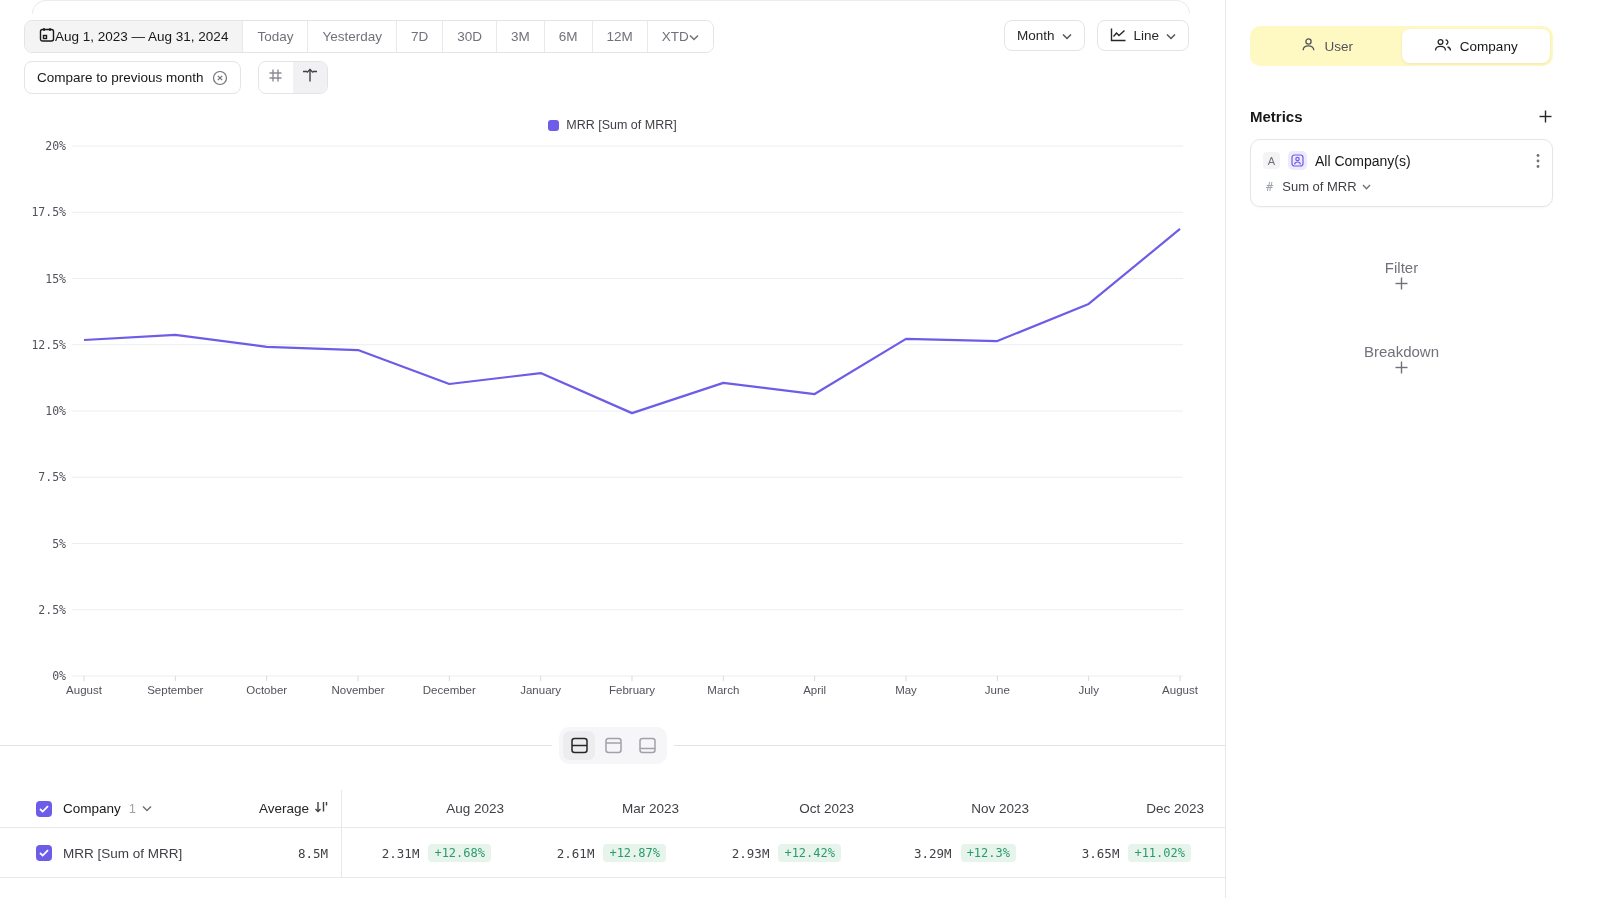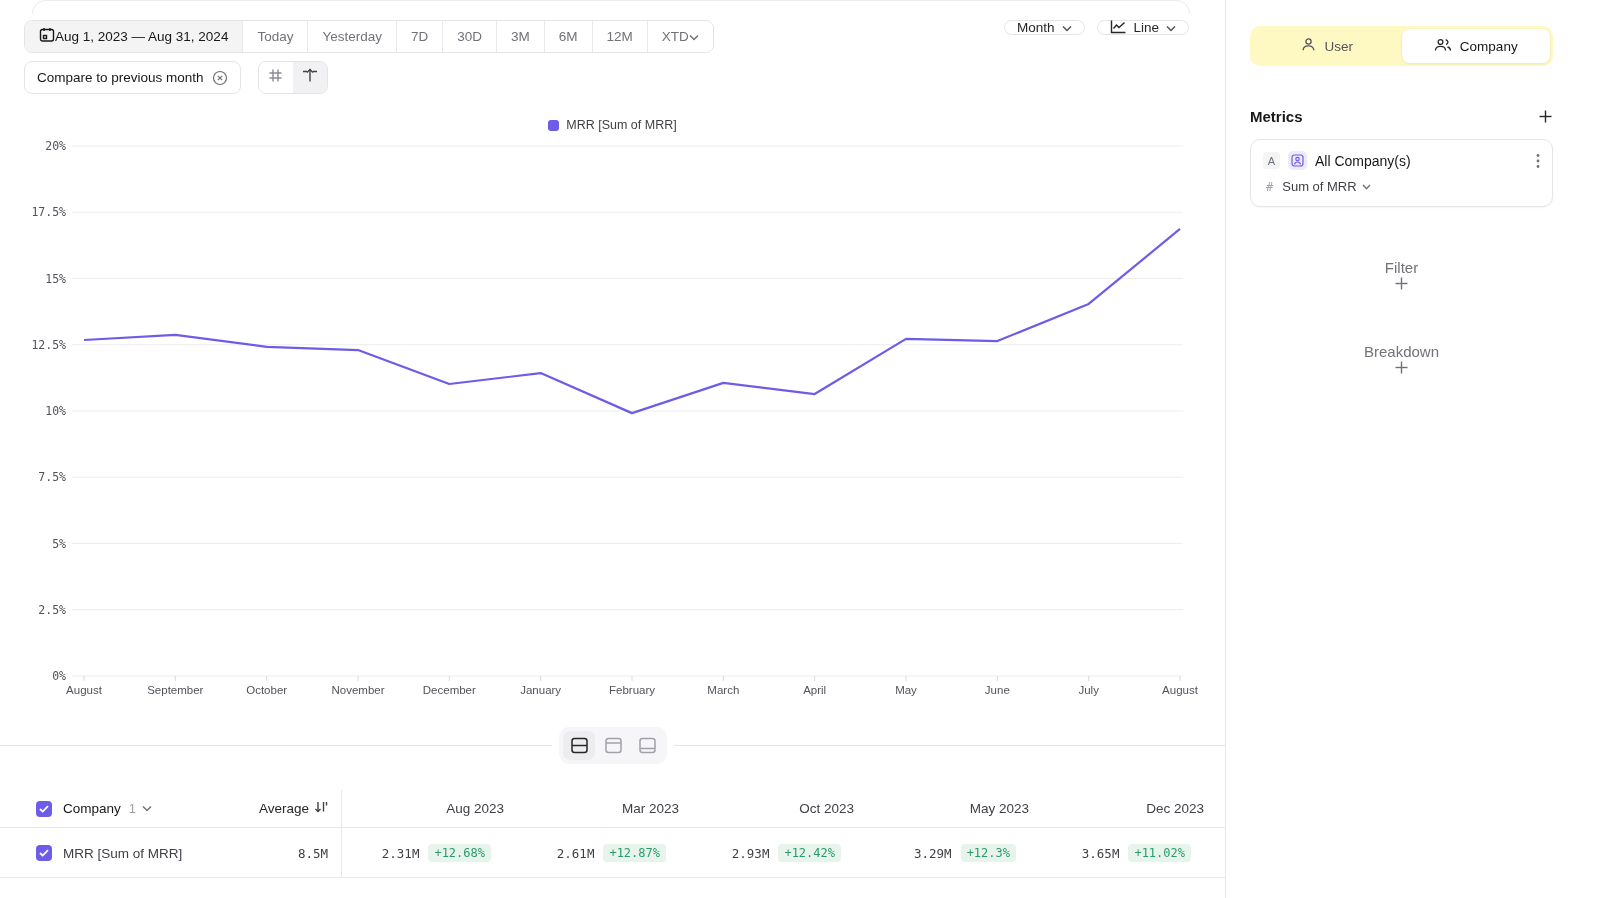--- a/index.html
+++ b/index.html
@@ -10,21 +10,21 @@
   .top-edge { position:absolute; left:32px; top:0; width:1158px; height:14px;
     border:1px solid #ececee; border-bottom:none; border-radius:14px 14px 0 0; }
 
   
   .toolbar1 { position:absolute; left:24px; top:20px; display:flex; align-items:center; }
   .seg-group { display:flex; align-items:stretch; border:1px solid #e4e4e7; border-radius:8px; overflow:hidden; height:33px; background:#fff; }
   .seg { display:flex; align-items:center; padding:0 14px; font-size:13.5px; color:#71717a; background:#fff; border-right:1px solid #e9e9ec; cursor:pointer; white-space:nowrap; }
   .seg:last-child { border-right:none; }
   .seg.date { background:#f4f4f5; color:#18181b; font-weight:500; }
   .right-controls { position:absolute; top:20px; left:1004px; display:flex; gap:12px; }
-  .btn { display:flex; align-items:center; gap:7px; height:15px; padding:0 12px; border:1px solid #e4e4e7; border-radius:8px; background:#fff; font-size:13.5px; color:#27272a; font-weight:500; cursor:pointer; }
+  .btn { display:flex; align-items:center; gap:7px; height:31px; padding:0 12px; border:1px solid #e4e4e7; border-radius:8px; background:#fff; font-size:13.5px; color:#27272a; font-weight:500; cursor:pointer; }
   .toolbar2 { position:absolute; left:24px; top:61px; display:flex; gap:17px; align-items:center; }
   .chip { display:flex; align-items:center; gap:8px; height:33px; padding:0 12px; border:1px solid #e4e4e7; border-radius:8px; background:#fff; font-size:13.5px; color:#18181b; }
   .icon-seg { display:flex; border:1px solid #e4e4e7; border-radius:8px; overflow:hidden; height:33px; }
   .icon-seg .iseg { width:34px; display:flex; align-items:center; justify-content:center; background:#fff; cursor:pointer; }
   .icon-seg .iseg.active { background:#f1f1f3; }
 
   
   .legend { position:absolute; top:118px; left:0; width:1225px; display:flex; justify-content:center; align-items:center; gap:7px; font-size:12.5px; color:#3f3f46; }
   .legend-swatch { width:11px; height:11px; border-radius:3px; }
   #chart-svg { position:absolute; left:0; top:140px; }
@@ -273,21 +273,21 @@
             <polyline points="1.5,9 4,11.5 6.5,9"></polyline>
           <line x1="9.5" y1="2" x2="9.5" y2="11.5"></line>
             <line x1="12.5" y1="2" x2="12.5" y2="5.5"></line>
         </svg>
       </span>
     </div>
     <div class="months" id="month-headers">
         <div class="mcol-h">Aug 2023</div>
         <div class="mcol-h">Mar 2023</div>
         <div class="mcol-h">Oct 2023</div>
-        <div class="mcol-h">May 2023</div>
+        <div class="mcol-h">Nov 2023</div>
         <div class="mcol-h">Dec 2023</div>
       </div>
   </div>
 
   <div class="tbl-row">
     <div class="cell-left">
       <span class="checkbox" style="background:#6d5ce8">
         <svg width="10" height="8" viewBox="0 0 10 8" fill="none" stroke="#fff" stroke-width="1.8">
             <polyline points="1,4 3.7,6.6 9,1.2"></polyline>
           </svg>

